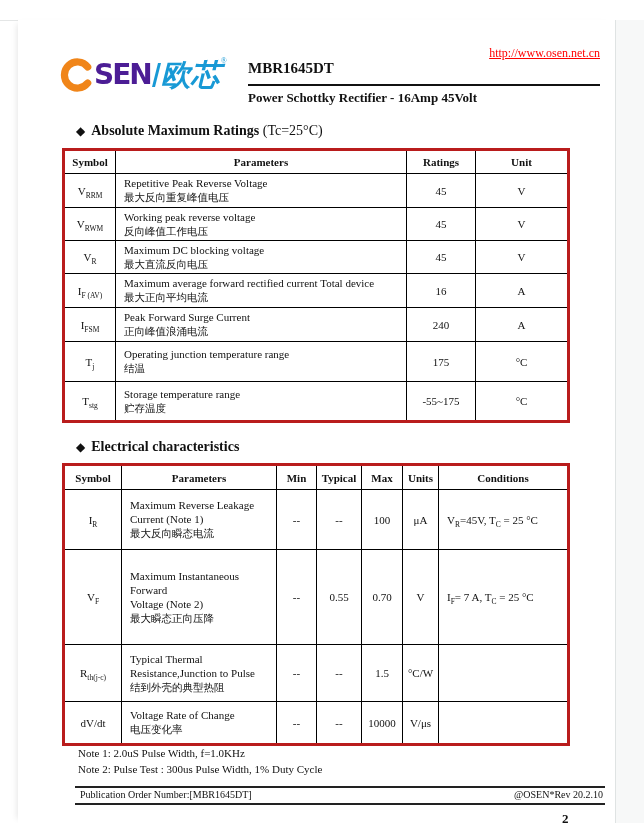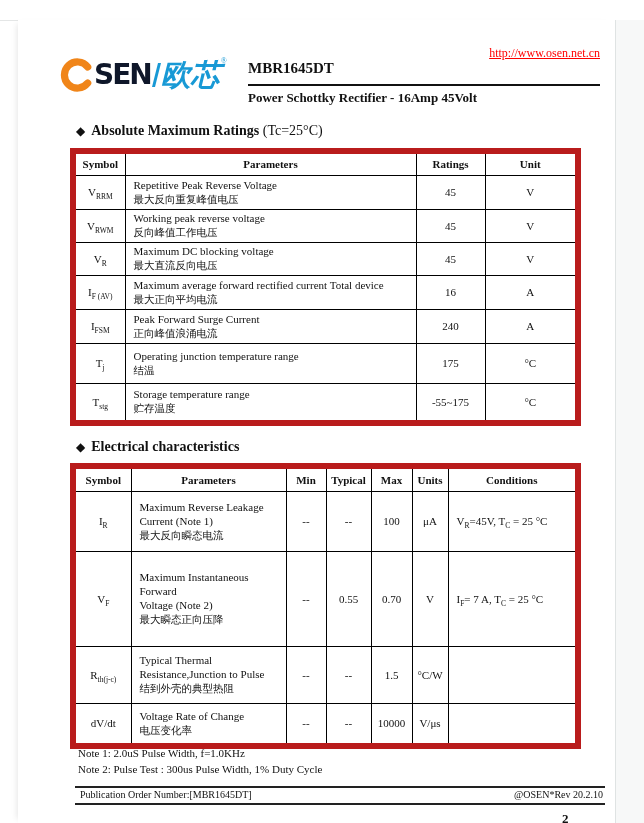--- a/index.html
+++ b/index.html
@@ -5,35 +5,35 @@
   html,body{margin:0;padding:0;}
   body{width:644px;height:823px;position:relative;overflow:hidden;background:#ffffff;
        font-family:"Liberation Serif","DejaVu Serif",serif;color:#111;}
   .top-strip{position:absolute;left:0;top:0;width:644px;height:20px;background:#fff;border-bottom:1px solid #e4e6e6;}
   .right-strip{position:absolute;left:615px;top:20px;width:29px;height:803px;background:#f7f8f8;border-left:1px solid #dfe3e3;}
   .page{position:absolute;left:18px;top:20px;width:597px;height:803px;background:#fff;
         box-shadow:-5px 0 6px -4px rgba(0,0,0,0.10);}
 
   .link{position:absolute;top:26px;right:15px;font-size:12px;color:#ff0000;text-decoration:underline;cursor:pointer;}
   .logo{position:absolute;left:40px;top:34px;height:42px;display:flex;align-items:center;}
-  .logo-sen{font-family:"DejaVu Sans",sans-serif;font-weight:bold;color:#0f172a;font-size:28px;letter-spacing:-2px;line-height:34px;}
+  .logo-sen{font-family:"DejaVu Sans",sans-serif;font-weight:bold;color:#4c1d95;font-size:28px;letter-spacing:-2px;line-height:34px;}
   .logo-slash{display:inline-block;width:3px;height:24px;background:#1899d5;transform:skewX(-14deg);margin:0 3px 0 4px;}
   .logo-cn{font-family:"DejaVu Sans",sans-serif;font-weight:bold;font-style:italic;color:#1899d5;font-size:30px;}
   .logo-reg{color:#1899d5;font-size:8px;align-self:flex-start;margin-top:2px;}
   .part-number{position:absolute;left:230px;top:40px;font-weight:bold;font-size:15px;}
   .header-rule{position:absolute;left:230px;top:64px;width:352px;height:2px;background:#111;}
   .subtitle{position:absolute;left:230px;top:70px;font-weight:bold;font-size:13px;}
 
   .sec-heading{position:absolute;left:58px;font-size:14px;white-space:nowrap;}
   .sec-heading .bullet{font-family:"DejaVu Sans",sans-serif;font-size:12px;margin-right:6px;}
   .sec-heading .t{font-weight:bold;}
   #sec1{top:103px;}
   #sec2{top:419px;}
 
-  table{border-collapse:collapse;table-layout:fixed;position:absolute;left:52px;background:#fff;border:6px solid #b91c1c;}
+  table{border-collapse:collapse;table-layout:fixed;position:absolute;left:44px;background:#fff;border:3px solid #b91c1c;}
   #table1{top:128px;width:505px;}
   #table2{top:443px;width:505px;}
   th,td{border:1px solid #000;font-size:11px;padding:1px 4px;vertical-align:middle;overflow:hidden;}
   th{font-weight:bold;text-align:center;}
   .sym,.num{text-align:center;}
   .param{text-align:left;padding-left:8px;}
   .cond{text-align:left;padding-left:8px;}
   .en{line-height:14px;}
   .cn{line-height:15px;font-size:10.5px;}
   sub{font-size:7.5px;line-height:0;}

